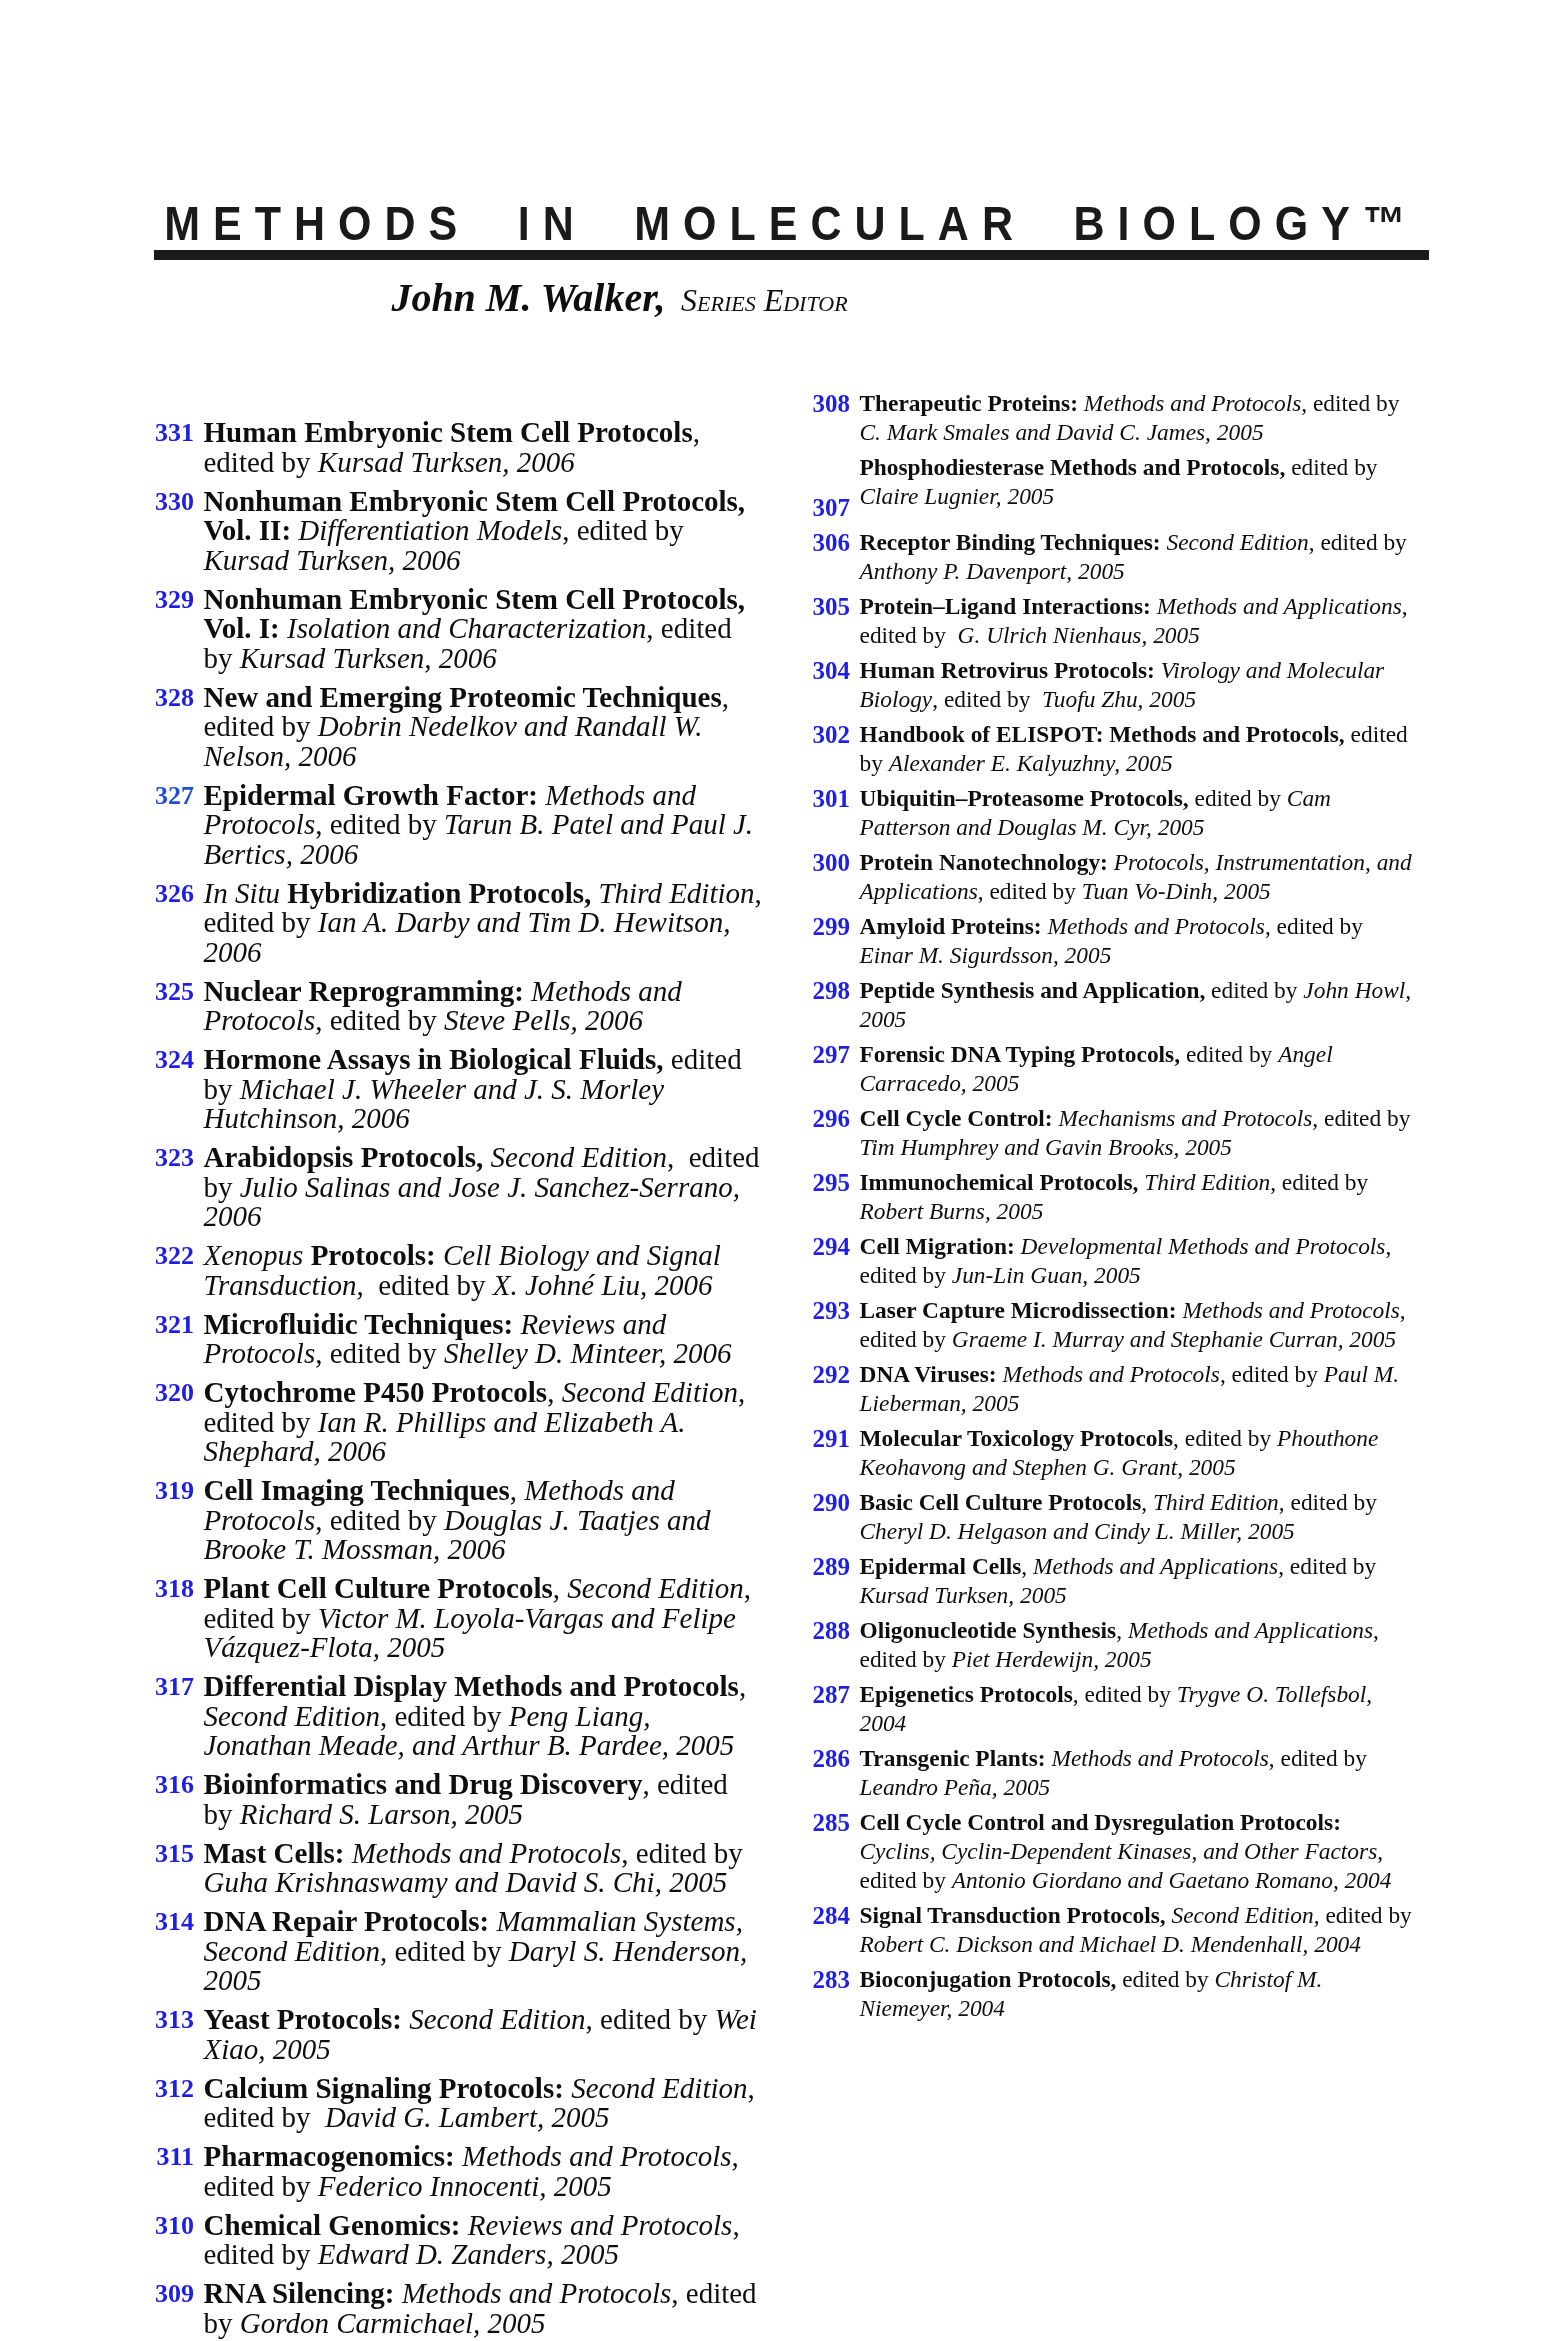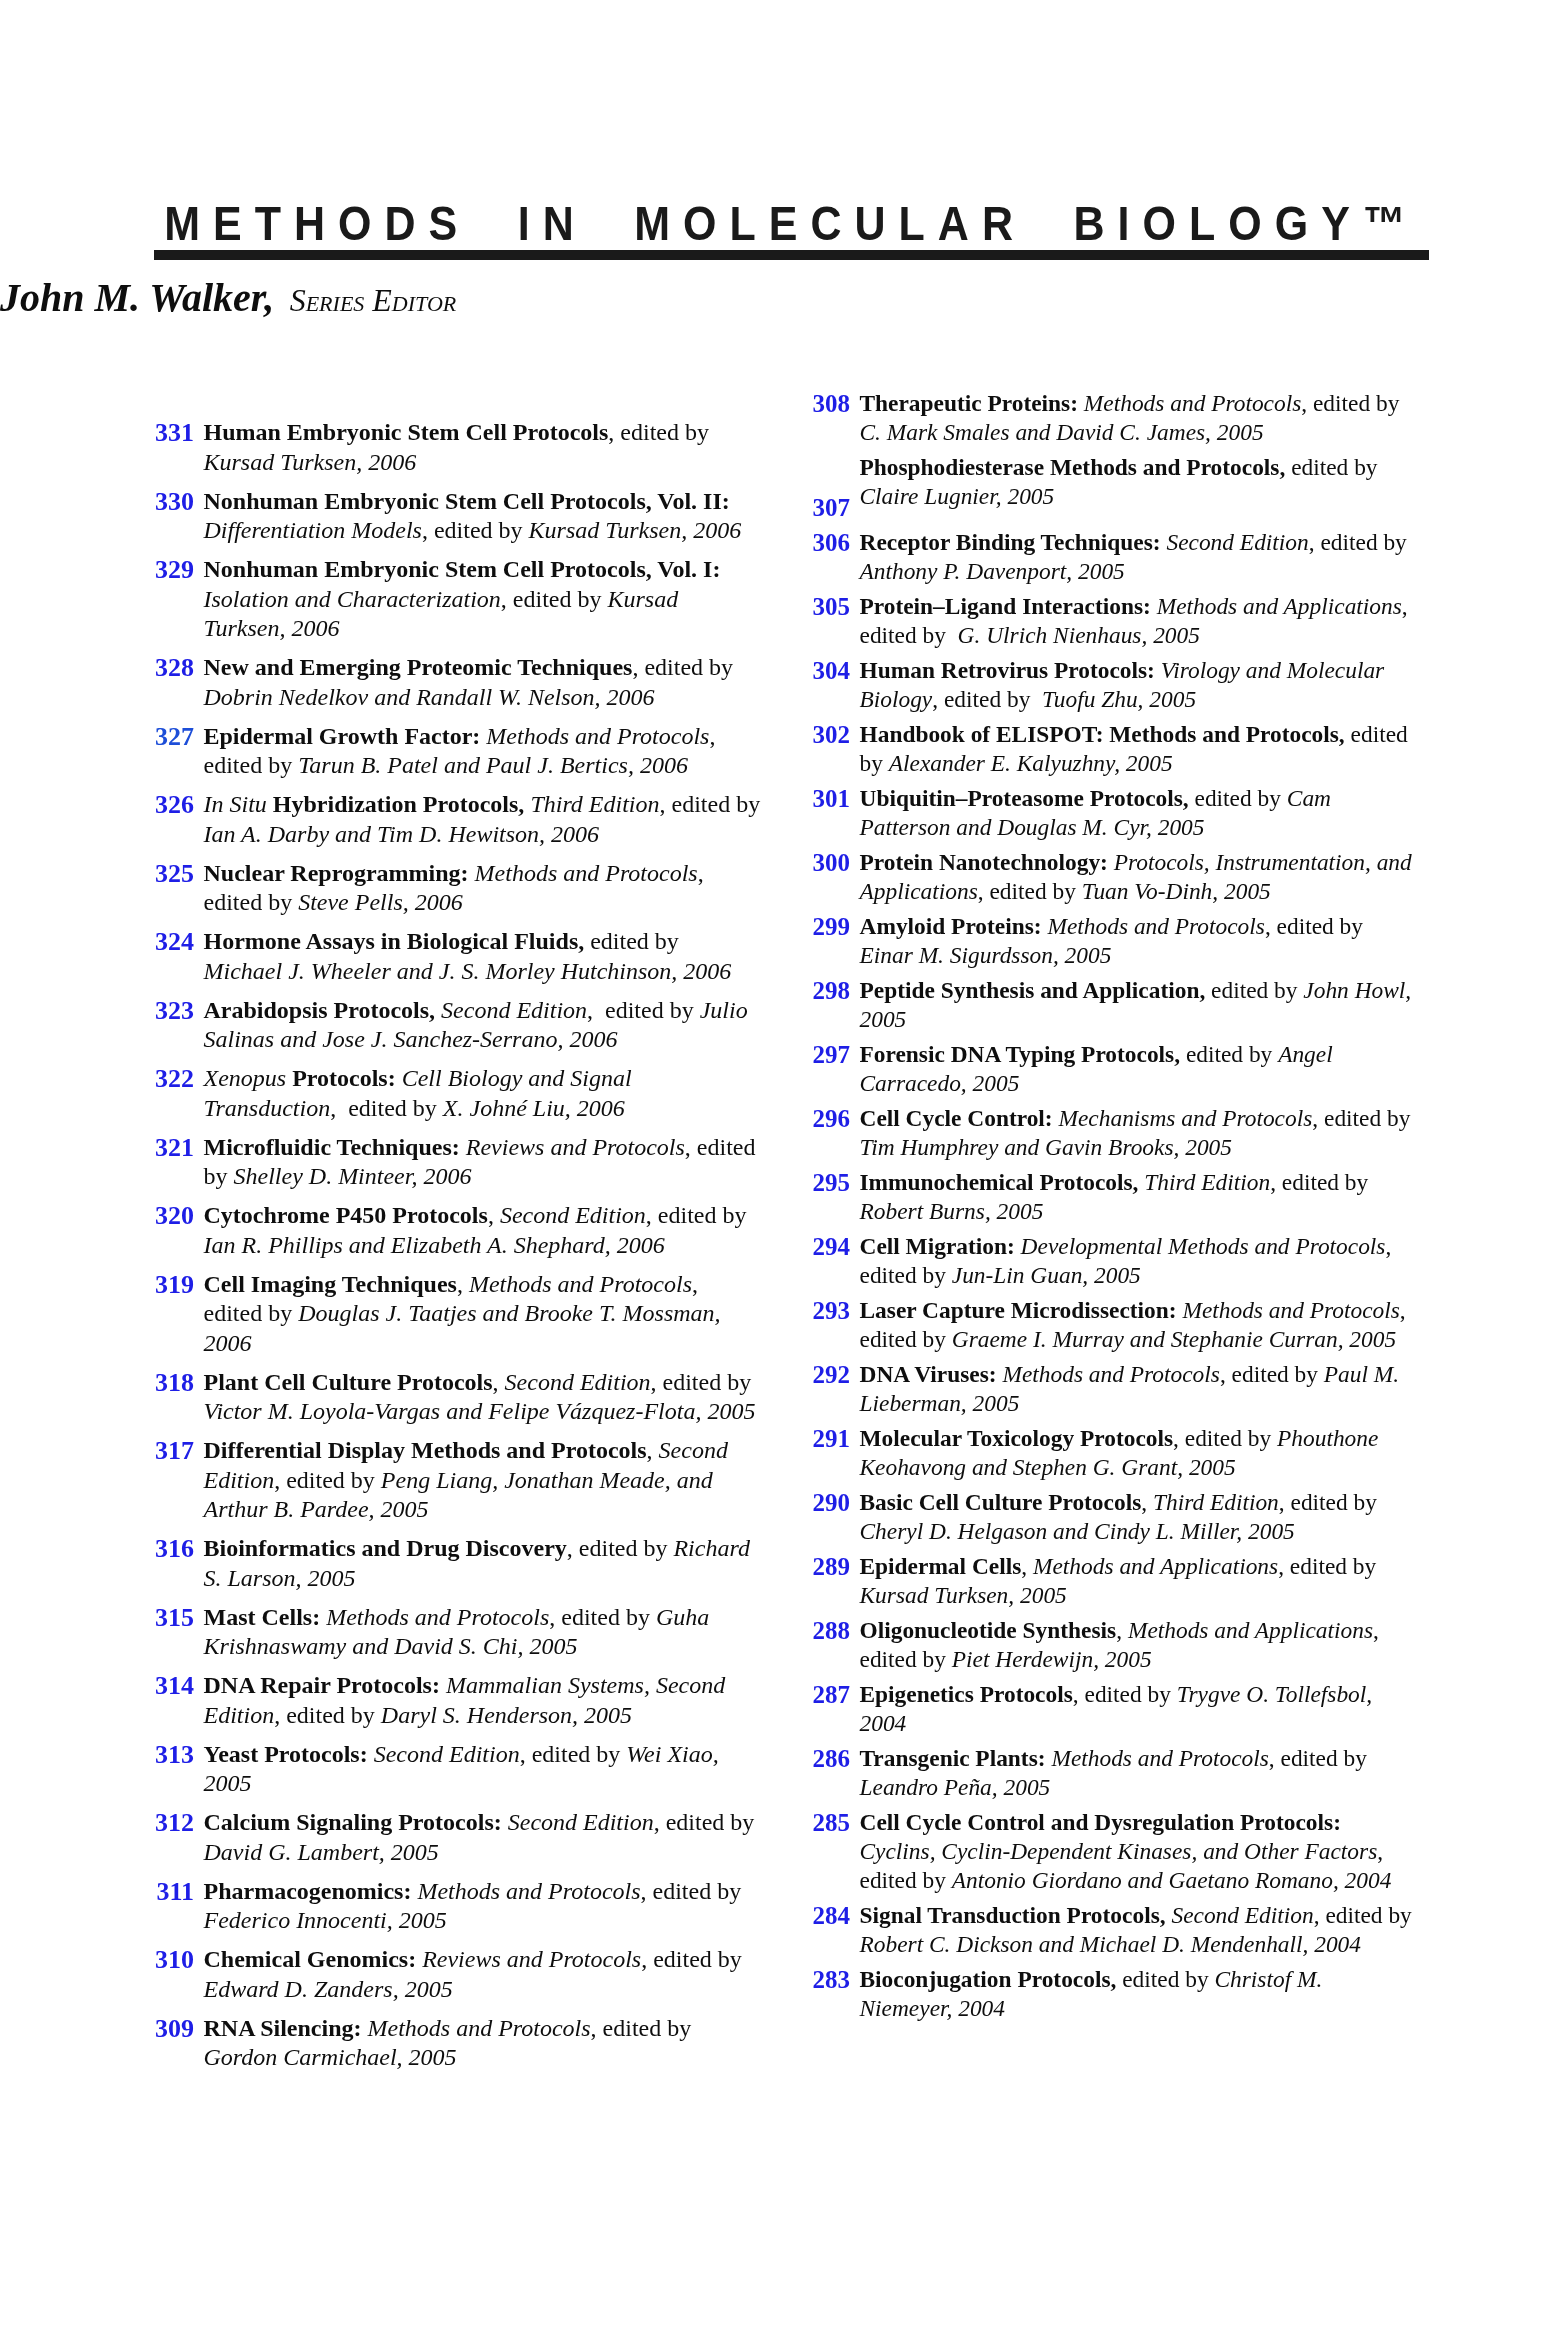--- a/index.html
+++ b/index.html
@@ -16,39 +16,39 @@
     font-family:"Liberation Sans","DejaVu Sans",sans-serif;
     font-weight:bold;font-size:43px;letter-spacing:13px;word-spacing:22.6px;
     color:#1a1a1a;white-space:nowrap;
     transform:scaleY(1.12);transform-origin:center top;
   }
   .title-rule{
     position:absolute;left:154px;top:250px;width:1275px;height:9.5px;
     background:#1a1a1a;
   }
   .editor-line{
-    position:absolute;left:0;top:274px;width:1239px;
+    position:absolute;left:0;top:274px;width:1239px;text-align:center;
     font-style:italic;white-space:nowrap;
   }
   .editor-name{font-weight:bold;font-size:40px;}
   .editor-role{font-variant:small-caps;font-size:32px;margin-left:12px;}
 
   .col{position:absolute;top:389px;}
   .col-left{left:144px;width:618px;margin-top:29px;}
   .col-right{left:800px;width:621px;}
 
   .entry{display:grid;grid-template-columns:50px 1fr;column-gap:9.5px;}
   .col-left .entry{margin-bottom:9.5px;}
   .col-right .entry{margin-bottom:6px;}
 
   .num{font-weight:bold;text-align:right;color:#1e1ee6;}
   .col-left .num{font-size:26px;line-height:29.5px;}
   .col-right .num{font-size:25px;line-height:29px;}
 
-  .col-left .text{font-size:24px;line-height:29.5px;}
+  .col-left .text{font-size:29px;line-height:29.5px;}
   .col-right .text{font-size:23.4px;line-height:29px;}
 
   .seg-b{font-weight:bold;}
   .seg-i{font-style:italic;}
   .seg-bi{font-weight:normal;font-style:italic;}
   .seg-r{}
 </style>
 </head>
 <body>
 

